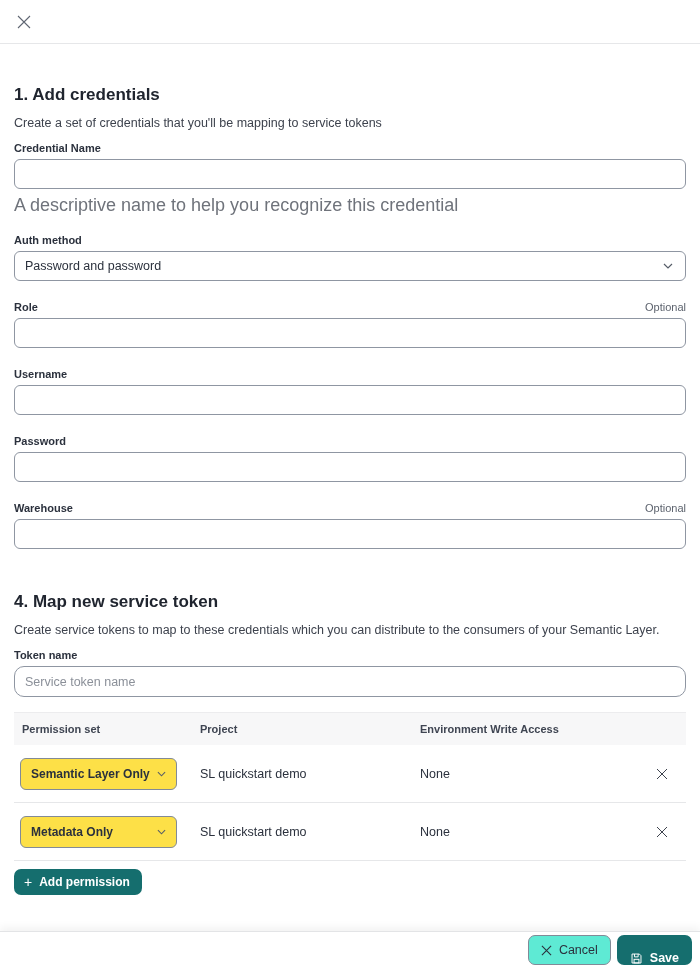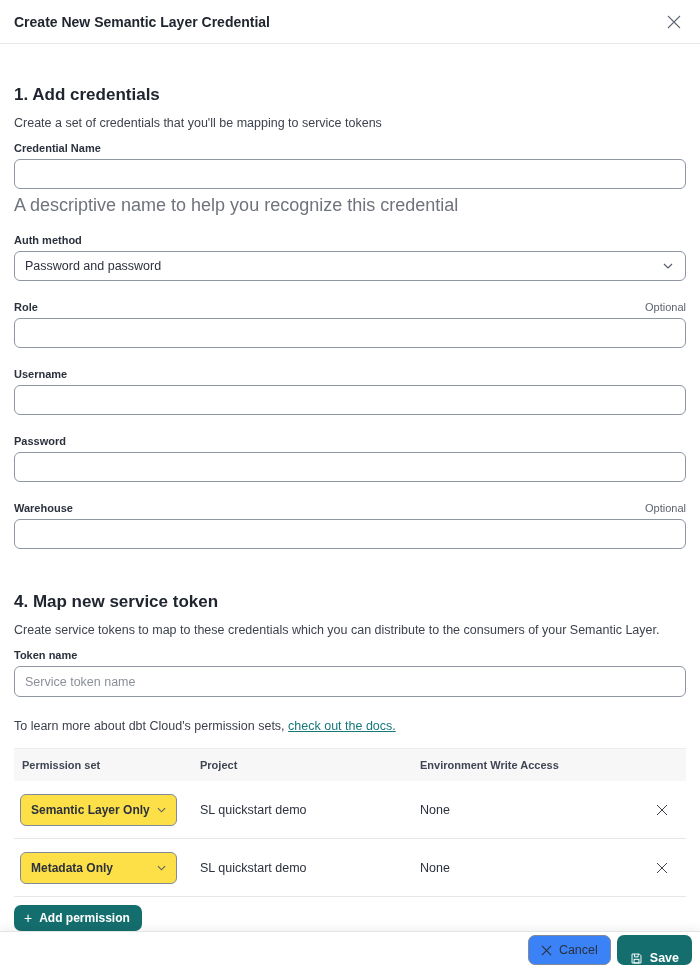--- a/index.html
+++ b/index.html
@@ -104,38 +104,37 @@
   .add-permission-btn .plus{font-size:14px;font-weight:normal;line-height:1;}
   
   .modal-footer{
     position:absolute;left:0;bottom:0;width:100%;height:37px;
     background:#fff;border-top:1px solid #e3e4e6;
     box-shadow:0 -4px 8px rgba(0,0,0,0.05);
     display:flex;align-items:center;justify-content:flex-end;
     gap:6px;padding:0 8px;
   }
   .cancel-btn{
-    height:30px;background:#3b82f6;border:1px solid #828a97;border-radius:7px;
+    height:30px;background:#5eead4;border:1px solid #828a97;border-radius:7px;
     display:inline-flex;align-items:center;gap:7px;padding:0 12px;
     font-size:12.5px;color:var(--label-color);cursor:pointer;
     font-family:"Liberation Sans","DejaVu Sans",sans-serif;
   }
   .save-btn{
     height:30px;background:var(--accent-teal);border:none;border-radius:7px;
     display:inline-flex;align-items:flex-end;gap:7px;padding:0 13px;
     font-size:12.5px;font-weight:bold;color:#fff;cursor:pointer;
     font-family:"Liberation Sans","DejaVu Sans",sans-serif;
   }
   svg{display:block;}
 </style>
 </head>
 <body>
 
 <div class="modal-header">
-  <div class="modal-title">Create New Semantic Layer Credential</div>
   <button class="close-btn" aria-label="Close">
     <span>
       <svg width="14" height="14" viewBox="0 0 14 14">
           <path d="M1 1 L13 13 M13 1 L1 13" stroke="currentColor" stroke-width="1.1" fill="none"></path>
         </svg>
     </span>
   </button>
 </div>
 
 <div class="content">
@@ -196,27 +195,23 @@
   </div>
 
   
   <div class="section-heading second">4. Map new service token</div>
   <div class="section-desc">Create service tokens to map to these credentials which you can distribute to the consumers of your Semantic Layer.</div>
 
   <div class="field tight">
     <div class="label-row">
       <span class="field-label">Token name</span>
     </div>
-    <input class="text-input" style="height: 31px;" type="text" placeholder="Service token name">
-  </div>
-
-  <div class="docs-line">
-    <span>To learn more about dbt Cloud's permission sets,</span>
-    <a class="docs-link">check out the docs.</a>
-  </div>
+    <input class="text-input" style="height: 31px; border-radius: 10px;" type="text" placeholder="Service token name">
+  </div>
+
 
   
   <div class="perm-table">
     <div class="perm-header">
       <span class="th">Permission set</span>
       <span class="th">Project</span>
       <span class="th">Environment Write Access</span>
       <span></span>
     </div>
 

